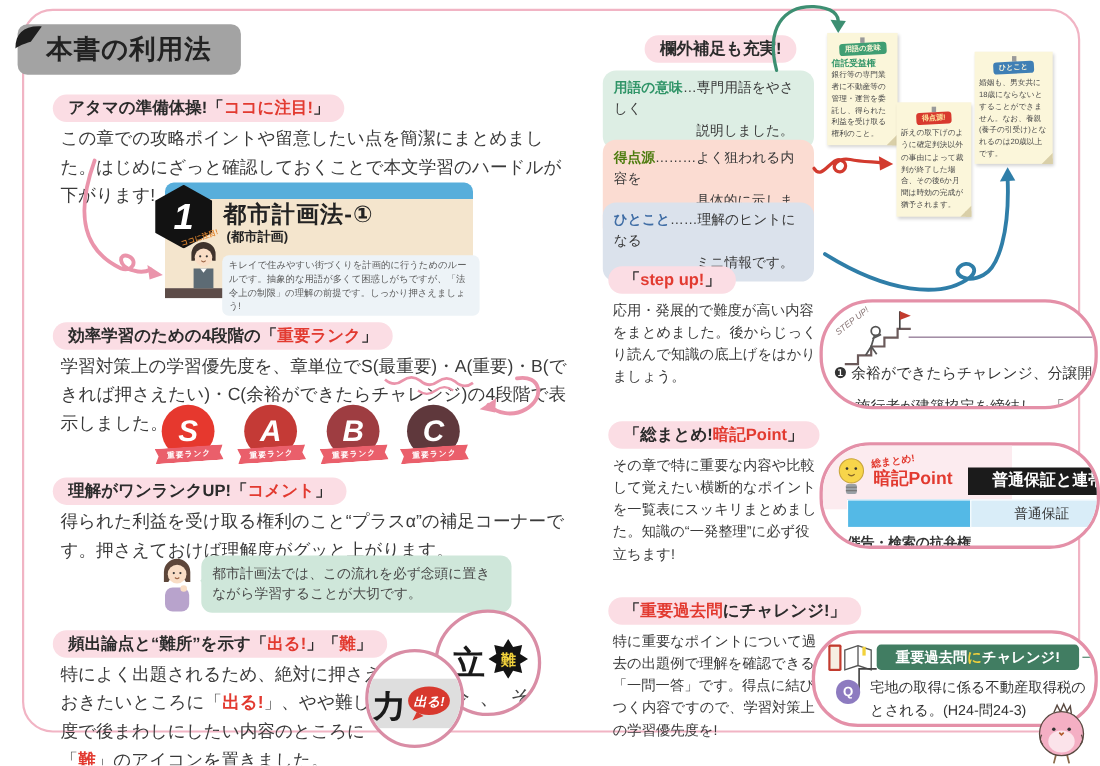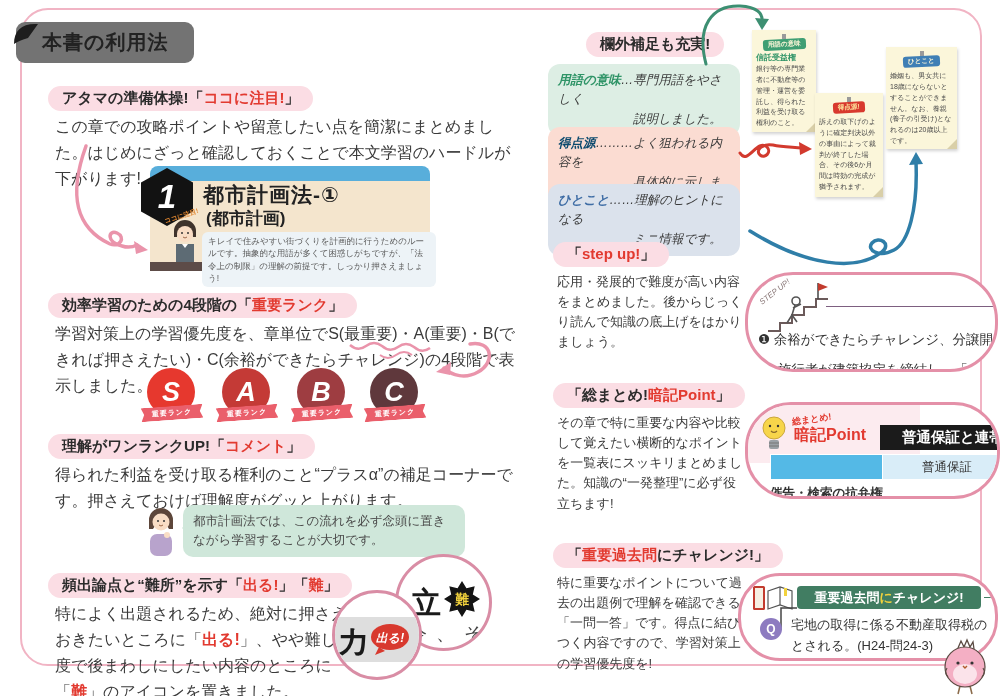--- a/index.html
+++ b/index.html
@@ -2,62 +2,62 @@
 <html><head>
 <meta charset="utf-8">
 <style>
   html,body{margin:0;padding:0;background:#fff;}
   #stage{position:relative;width:1000px;height:696px;background:#fff;overflow:hidden;
          font-family:"Liberation Sans","DejaVu Sans",sans-serif;color:#3a3a3a;}
   .abs{position:absolute;}
   
   #frame{left:20px;top:8px;width:958px;height:654px;border:2.5px solid #f1b4c4;border-radius:28px;z-index:0;}
   
-  #title{left:16px;top:22px;background:#737373;color:#222;font-weight:700;font-size:20px;
+  #title{left:16px;top:22px;background:#a3a3a3;color:#222;font-weight:700;font-size:24px;
          padding:7px 26px;border-radius:9px;z-index:2;letter-spacing:1px;}
   
   .pill{background:#fbdde4;border-radius:15px;padding:3px 14px;font-weight:700;font-size:15px;
         color:#2b2b2b;white-space:nowrap;z-index:2;}
   .red{color:#e23a30;}
   .body-text{font-size:16px;line-height:1.62;color:#3a3a3a;z-index:2;}
   .rbody{font-size:13px;line-height:1.55;color:#3a3a3a;z-index:2;}
   
   #card{left:150px;top:166px;width:280px;height:105px;z-index:2;}
   #card .band{position:absolute;left:0;top:0;width:100%;height:15px;background:#58aedb;border-radius:8px 8px 0 0;}
   #card .beige{position:absolute;left:0;top:15px;width:100%;height:81px;background:#f4e5cd;}
   #card .brown{position:absolute;left:0;top:96px;width:100%;height:9px;background:#5d4c48;}
   #hexagon{position:absolute;left:-9px;top:2px;width:52px;height:58px;background:#121212;
            clip-path:polygon(50% 0,100% 25%,100% 75%,50% 100%,0 75%,0 25%);
            display:flex;align-items:center;justify-content:center;color:#fff;
            font-size:33px;font-weight:700;font-style:italic;}
   #card .ctitle{position:absolute;left:53px;top:15px;font-size:21px;font-weight:700;color:#222;letter-spacing:1px;}
-  #card .csub{position:absolute;left:56px;top:41px;font-size:17px;font-weight:700;color:#222;}
+  #card .csub{position:absolute;left:56px;top:41px;font-size:12px;font-weight:700;color:#222;}
   #card .tag{position:absolute;left:14px;top:46px;font-size:6.5px;color:#e0862f;transform:rotate(-18deg);font-weight:700;}
   #card .cbubble{position:absolute;left:52px;top:66px;width:222px;background:#edf3f7;border-radius:6px;
                  padding:3px 6px;font-size:8.5px;line-height:1.45;color:#5a5a5a;}
   
   .badge{width:60px;height:56px;z-index:2;}
   .badge .circ{position:absolute;left:4px;top:0;width:48px;height:48px;border-radius:50%;
                display:flex;align-items:center;justify-content:center;color:#fff;
                font-size:27px;font-weight:700;font-style:italic;}
   .b0{background:#e6382e;} .b1{background:#c43a36;} .b2{background:#9e3d41;} .b3{background:#5f383c;}
   .badge .ribbon{position:absolute;left:-2px;top:38px;width:62px;height:14px;background:#ea5f6b;
                  clip-path:polygon(0 0,100% 0,95% 50%,100% 100%,0 100%,5% 50%);
                  color:#fff;font-size:7px;font-weight:700;display:flex;align-items:center;justify-content:center;
                  transform:rotate(-4deg);letter-spacing:1px;}
   
   #cbub{left:183px;top:505px;width:282px;height:52px;background:#cfe7da;border-radius:10px;
         padding:7px 10px;font-size:12.5px;line-height:1.5;color:#4a4a4a;box-sizing:border-box;z-index:2;}
   #cbub:before{content:"";position:absolute;left:-8px;top:16px;border:7px solid transparent;border-right-color:#cfe7da;}
   
   .rbox{width:192px;border-radius:12px;padding:7px 10px;font-size:12.5px;line-height:1.55;
-        box-sizing:border-box;z-index:2;font-style:italic;}
+        box-sizing:border-box;z-index:2;}
   .rbox .ind{padding-left:75px;}
   .bx-green{background:#ddeee4;} .bx-red{background:#fbdcd2;} .bx-blue{background:#dbe2ec;}
-  .lbl{font-weight:700;} .lg{color:#2f9467;} .lr{color:#0c4a6e;} .lb{color:#3f6da5;}
+  .lbl{font-weight:700;} .lg{color:#2f9467;} .lr{color:#4d7c0f;} .lb{color:#3f6da5;}
   
   .note{background:#fbf6da;box-shadow:1px 2px 3px rgba(0,0,0,.18);z-index:3;padding:4px 4px;box-sizing:border-box;}
   .note .sign{margin:0 auto 2px;width:fit-content;padding:1px 5px;border-radius:3px;color:#fdf6d8;
               font-size:6.5px;font-weight:700;transform:rotate(-3deg);white-space:nowrap;}
   .sign-green{background:#3f9e73;} .sign-red{background:#d8392e;color:#ffe9a0 !important;} .sign-blue{background:#3f7fb5;}
   .note .pole{width:4px;height:5px;background:#9a9a9a;margin:0 auto;}
   .note .ntitle{font-size:8px;font-weight:700;color:#2f9467;margin:1px 0;}
   .note .nbody{font-size:7px;line-height:1.55;color:#4a4a4a;}
   .note .fold{position:absolute;right:0;bottom:0;border:5px solid transparent;border-right-color:#d9cfa8;border-bottom-color:#d9cfa8;}
   

